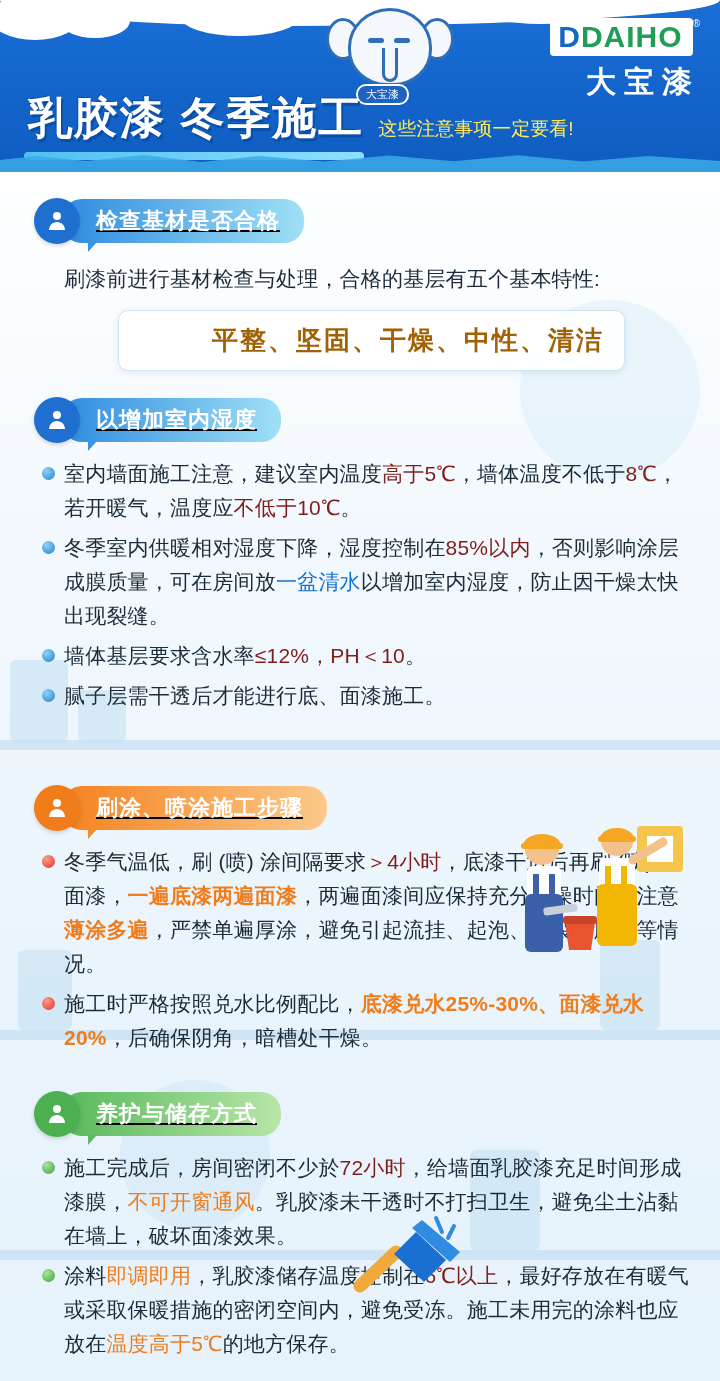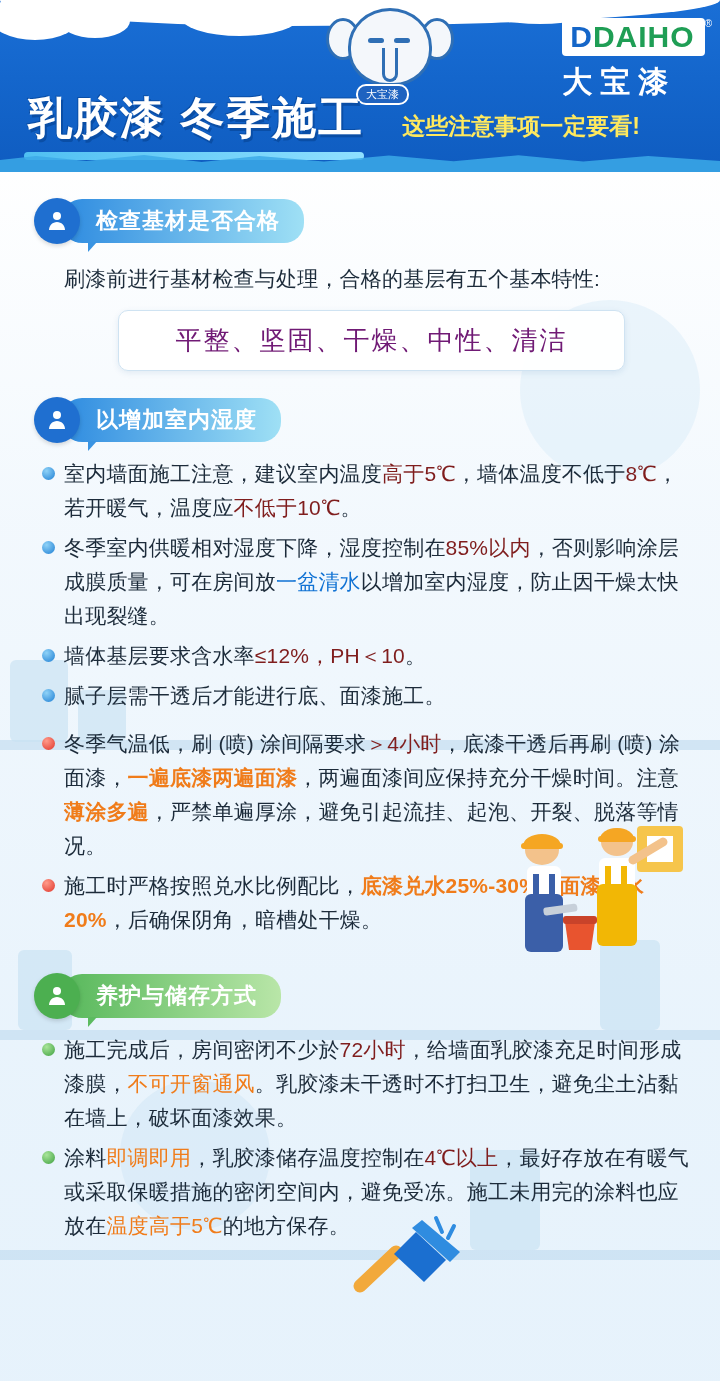--- a/index.html
+++ b/index.html
@@ -45,21 +45,21 @@
   .header .snow-blob {
     position: absolute; background: #ffffff; border-radius: 50%;
   }
   .header .wave {
     position: absolute; left: 0; bottom: 0; width: 100%; height: 20px;
     background: #3ba9e8;
     clip-path: polygon(0 40%,5% 20%,12% 45%,20% 15%,28% 50%,36% 20%,45% 48%,54% 18%,63% 46%,72% 16%,81% 48%,90% 20%,100% 45%,100% 100%,0 100%);
     opacity: .85;
   }
   .logo {
-    position: absolute; right: 8px; top: 18px; color:#fff;
+    position: absolute; right: 20px; top: 18px; text-align: right; color:#fff;
   }
   .logo .brand-en {
     font-size: 30px; font-weight: bold; color:#1f9e55; letter-spacing: 1px;
     background:#ffffff; padding: 2px 10px 2px 8px; border-radius: 4px;
     display:inline-block;
   }
   .logo .brand-en .mark { color:#1566c8; }
   .logo .brand-cn {
     margin-top: 6px; font-size: 30px; font-weight: bold; color:#ffffff;
     letter-spacing: 8px;
@@ -97,35 +97,35 @@
   }
 
   .title-wrap {
     position: absolute; left: 28px; bottom: 24px; display: flex; align-items: flex-end; gap: 14px;
   }
   .title-main {
     font-size: 44px; font-weight: bold; color: #ffffff; letter-spacing: 2px;
     text-shadow: 2px 3px 0 #0a4ea6, -1px -1px 0 #0a4ea6;
   }
   .title-sub {
-    font-size: 23px; color: #ffe95e; font-weight: bold; padding-bottom: 6px;
+    font-size: 19px; color: #ffe95e; font-weight: normal; padding-bottom: 6px;
     white-space: nowrap;
-    margin-left: 24px;
   }
   .title-underline {
     position:absolute; left: 24px; bottom: 12px; width: 340px; height: 8px;
     background: linear-gradient(90deg,#4fc0f2,#8fe0ff); border-radius: 4px;
   }
 
   
   .content { position: relative; z-index: 2; padding: 0 0 18px 0; }
 
   .sec-head {
     position: relative; display:inline-flex; align-items:center;
     margin: 26px 0 0 34px;
+    text-decoration: underline;
   }
   .sec-icon {
     width: 46px; height: 46px; border-radius: 50%;
     display:flex; align-items:center; justify-content:center;
     color:#fff; z-index: 2; position: relative;
     box-shadow: 0 2px 4px rgba(0,0,0,.15);
   }
   .sec-icon svg { width: 24px; height: 24px; fill: #ffffff; }
   .sec-pill {
     margin-left: -18px; padding: 7px 24px 7px 34px;
@@ -155,21 +155,21 @@
   .para {
     margin: 18px 52px 0 64px;
   }
 
   .callout {
     margin: 14px 95px 0 118px;
     background: rgba(255,255,255,.92);
     border: 1px solid #cfe3f2;
     border-radius: 10px;
     padding: 12px 20px;
-    font-size: 26px; font-weight: normal; color:#701a75; text-align: center;
+    font-size: 26px; font-weight: bold; color:#a16207; text-align: right;
     letter-spacing: 2px;
     box-shadow: 0 2px 6px rgba(30,90,150,.10);
   }
 
   ul.bullets { list-style: none; margin: 14px 24px 0 40px; }
   ul.bullets li {
     position: relative; padding-left: 24px; margin-bottom: 6px;
   }
   ul.bullets li:before {
     content: ""; position: absolute; left: 2px; top: 10px;
@@ -295,20 +295,29 @@
     <rect x="134" y="54" width="6" height="26" fill="#f2b705"></rect>
     <path d="M146 48 L176 30" stroke="#f3c28b" stroke-width="9" stroke-linecap="round"></path>
 
     <path d="M78 110h30l-4 28H82z" fill="#e8542f"></path>
     <rect x="76" y="104" width="34" height="8" rx="3" fill="#c9432a"></rect>
 
     <rect x="56" y="96" width="34" height="8" rx="3" fill="#c7d0da" transform="rotate(-8 56 96)"></rect>
   </svg>
 
   
+  <div class="sec-head sec-3" style="margin-top:66px;">
+    <div class="sec-icon">
+      <svg viewBox="0 0 24 24">
+          <circle cx="12" cy="7" r="4"></circle>
+          <path d="M4 21c0-4.4 3.6-8 8-8s8 3.6 8 8z"></path>
+        </svg>
+    </div>
+    <div class="sec-pill">刷涂、喷涂施工步骤</div>
+  </div>
 
   <ul class="bullets red-dots body-text">
     <li>冬季气温低，刷 (喷) 涂间隔要求<span class="hl-red">＞4小时</span>，底漆干透后再刷 (喷) 涂面漆，<span class="hl-orange">一遍底漆两遍面漆</span>，两遍面漆间应保持充分干燥时间。注意<span class="hl-orange">薄涂多遍</span>，严禁单遍厚涂，避免引起流挂、起泡、开裂、脱落等情况。</li>
     <li>施工时严格按照兑水比例配比，<span class="hl-orange">底漆兑水25%-30%、面漆兑水20%</span>，后确保阴角，暗槽处干燥。</li>
   </ul>
 
   
   <div class="sec-head sec-4" style="margin-top:30px;">
     <div class="sec-icon">
       <svg viewBox="0 0 24 24">
@@ -322,16 +331,16 @@
   
   <svg class="brush" viewBox="0 0 130 90">
     <path d="M10 74 L46 40" stroke="#f2a93b" stroke-width="13" stroke-linecap="round"></path>
     <path d="M44 42 L66 20 L96 48 L74 70 Z" fill="#1b6fd0"></path>
     <path d="M62 16 L100 50 L110 40 L72 8 Z" fill="#2f8ce0"></path>
     <path d="M86 6 L92 20 M104 14 L98 26" stroke="#2f8ce0" stroke-width="4" stroke-linecap="round"></path>
   </svg>
 
   <ul class="bullets green-dots body-text">
     <li>施工完成后，房间密闭不少於<span class="hl-red">72小时</span>，给墙面乳胶漆充足时间形成漆膜，<span class="hl-orange2">不可开窗通风</span>。乳胶漆未干透时不打扫卫生，避免尘土沾黏在墙上，破坏面漆效果。</li>
-    <li>涂料<span class="hl-orange2">即调即用</span>，乳胶漆储存温度控制在<span class="hl-red">4℃以上</span>，最好存放在有暖气或采取保暖措施的密闭空间内，避免受冻。施工未用完的涂料也应放在<span class="hl-orange2">温度高于5℃</span>的地方保存。</li>
+    <li>涂料<span class="hl-orange2">即调即用</span>，乳胶漆储存温度控制在<span class="hl-red">6℃以上</span>，最好存放在有暖气或采取保暖措施的密闭空间内，避免受冻。施工未用完的涂料也应放在<span class="hl-orange2">温度高于5℃</span>的地方保存。</li>
   </ul>
 
 </div>
 
 </body></html>

